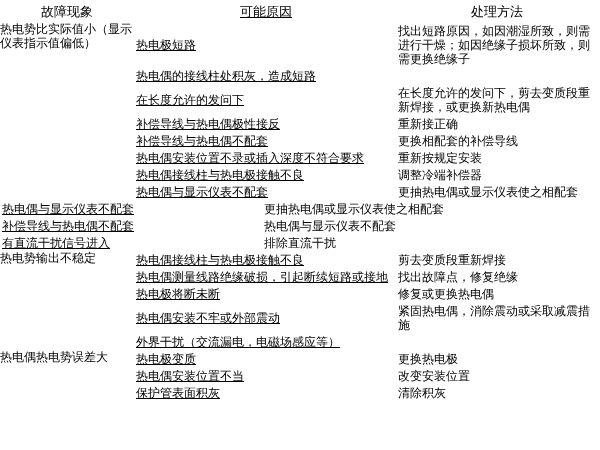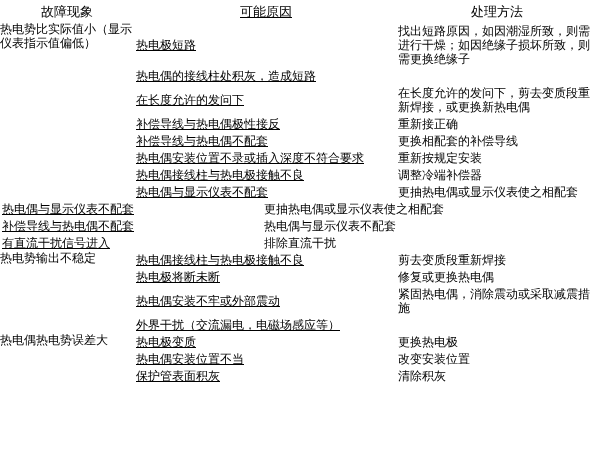--- a/index.html
+++ b/index.html
@@ -102,20 +102,24 @@
   <div class="group">
     <div class="gphen">
       <span>热电势输出不稳定</span>
     </div>
     <div class="grows">
       <div class="row">
         <div class="cause">热电偶接线柱与热电极接触不良</div>
         <div class="treat">剪去变质段重新焊接</div>
       </div>
       <div class="row">
+        <div class="cause">热电偶测量线路绝缘破损，引起断续短路或接地</div>
+        <div class="treat">找出故障点，修复绝缘</div>
+      </div>
+      <div class="row">
         <div class="cause">热电极将断未断</div>
         <div class="treat">修复或更换热电偶</div>
       </div>
       <div class="row">
         <div class="cause">热电偶安装不牢或外部震动</div>
         <div class="treat">紧固热电偶，消除震动或采取减震措施</div>
       </div>
       <div class="row">
         <div class="cause">外界干扰（交流漏电，电磁场感应等）</div>
       </div>

